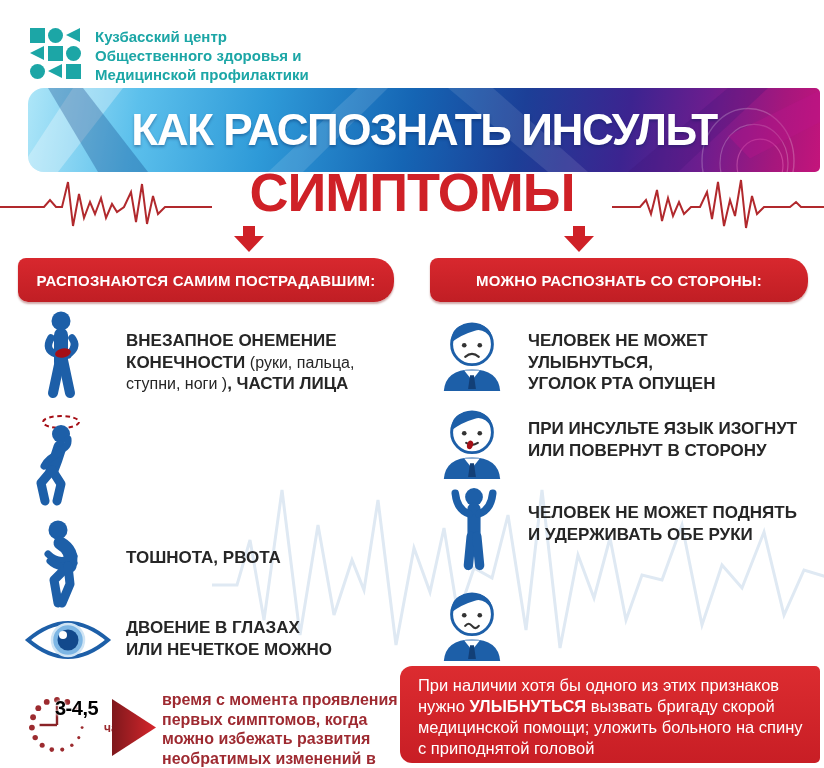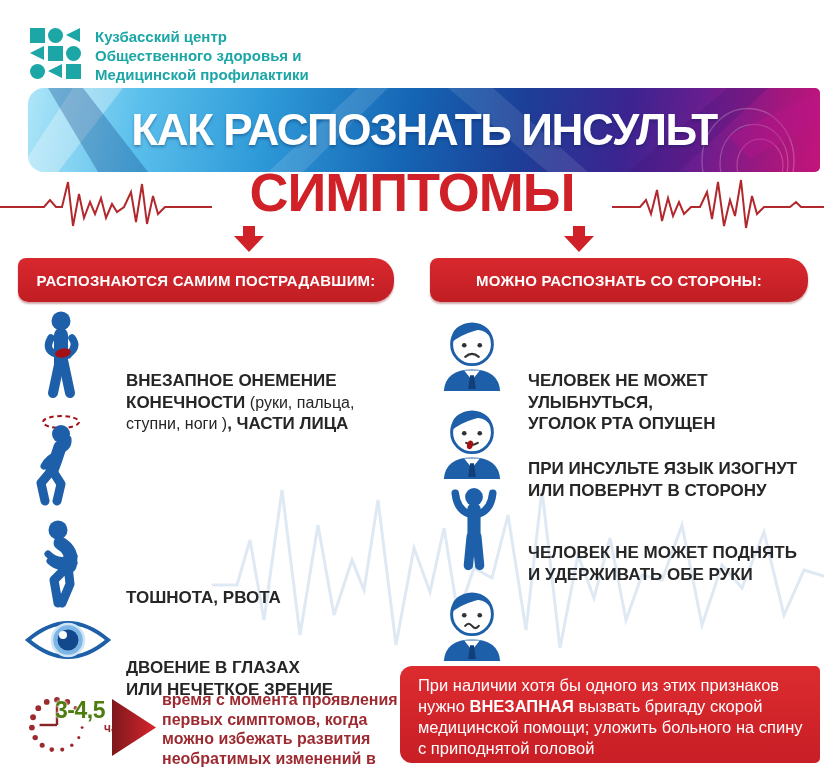--- a/index.html
+++ b/index.html
@@ -28,28 +28,28 @@
 
   .down-arrow{width:0;height:0;border-left:15px solid transparent;border-right:15px solid transparent;border-top:16px solid #cf2127;}
   .arrow-stem{width:12px;height:10px;background:#cf2127;margin:0 auto;}
 
   
   .col-header{height:44px;background:linear-gradient(#d8282e,#c01e24);color:#fff;font-weight:bold;font-size:15px;
     display:flex;align-items:center;justify-content:center;border-radius:8px 20px 20px 10px;
     box-shadow:0 2px 2px rgba(120,10,10,.35);letter-spacing:.2px;}
 
   
-  .item-text{font-size:17px;line-height:1.27;color:#262626;font-weight:bold;margin-top:40px;}
+  .item-text{font-size:17px;line-height:1.27;color:#262626;font-weight:bold;}
   .seg{white-space:pre-line;}
   .b{font-weight:bold;}
   .n{font-weight:normal;font-size:16px;}
 
   
   .time-text{font-size:16px;line-height:19.5px;color:#9e2a31;font-weight:bold;white-space:pre-line;}
-  .clock-value{color:#4d7c0f;font-weight:bold;font-size:23px;letter-spacing:-.5px;text-shadow:0 0 3px #fff,0 0 3px #fff;}
+  .clock-value{color:#000000;font-weight:bold;font-size:20px;letter-spacing:-.5px;text-shadow:0 0 3px #fff,0 0 3px #fff;}
   .clock-unit{color:#9c2b2f;font-weight:bold;font-size:12px;}
 
   
   .emergency{left:400px;top:666px;width:420px;height:97px;background:linear-gradient(#dc2c30,#c81e25);
     border-radius:12px 5px 5px 12px;box-sizing:border-box;padding:9px 14px 0 18px;}
   .emergency-text{color:#fff;font-size:16.5px;line-height:21px;font-weight:normal;}
   .emergency-text .em{font-weight:bold;}
 </style>
 </head>
 <body>
@@ -143,21 +143,21 @@
   <div class="abs item-text" style="left:126px;top:547px;width:282px"><span class="seg b">ТОШНОТА, РВОТА</span></div>
 
   <svg class="abs" style="left:22px;top:614px;width:92px;height:52px" viewBox="0 0 92 52" aria-hidden="true">
     <path d="M6 26 Q46 -8 86 26 Q46 60 6 26 Z" fill="none" stroke="#1d5fa8" stroke-width="4"></path>
     <circle cx="46" cy="26" r="16" fill="#7db6e4"></circle>
     <circle cx="46" cy="26" r="16" fill="none" stroke="#cfe4f4" stroke-width="2.5"></circle>
     <circle cx="46" cy="26" r="10.5" fill="#12498c"></circle>
     <circle cx="41" cy="21" r="4" fill="#fff"></circle>
   </svg>
   <div class="abs item-text" style="left:126px;top:617px;width:282px"><span class="seg b">ДВОЕНИЕ В ГЛАЗАХ
-ИЛИ НЕЧЕТКОЕ ЗРЕНИЕ</span></div>
+ИЛИ НЕЧЕТКОЕ МОЖНО</span></div>
 
   <svg class="abs" style="left:438px;top:314px;width:68px;height:78px" viewBox="0 0 70 78" aria-hidden="true">
     <path d="M6 78 Q8 56 35 56 Q62 56 64 78 Z" fill="#1d5fa8"></path>
     <path d="M27 57 L35 67 L43 57 Z" fill="#fff"></path>
     <path d="M33 62 L37 62 L39 76 L31 76 Z" fill="#123f77"></path>
     <circle cx="35" cy="30" r="21" fill="#fff" stroke="#1d5fa8" stroke-width="3"></circle>
     <path d="M14 28 Q13 9 35 9 Q55 9 56 26 Q48 13 38 16 Q24 20 14 28 Z" fill="#1d5fa8"></path>
     <circle cx="27" cy="31" r="2.4" fill="#333"></circle>
       <circle cx="43" cy="31" r="2.4" fill="#333"></circle>
     <path d="M28 43 Q35 37 42 43" stroke="#333" stroke-width="2.2" fill="none" stroke-linecap="round"></path>
@@ -231,16 +231,16 @@
     </linearGradient>
       </defs>
     <polygon points="0,0 44,28.5 0,57" fill="url(#tg)"></polygon>
   </svg>
   <div class="abs time-text" style="left:162px;top:690px;width:250px">время с момента проявления
 первых симптомов, когда
 можно избежать развития
 необратимых изменений в мозге</div>
 
   <div class="abs emergency">
-    <div class="emergency-text"><span class="seg">При наличии хотя бы одного из этих признаков нужно </span><span class="em">ВНЕЗАПНАЯ</span><span class="seg"> вызвать бригаду скорой медицинской помощи; уложить больного на спину с приподнятой головой</span></div>
+    <div class="emergency-text"><span class="seg">При наличии хотя бы одного из этих признаков нужно </span><span class="em">УЛЫБНУТЬСЯ</span><span class="seg"> вызвать бригаду скорой медицинской помощи; уложить больного на спину с приподнятой головой</span></div>
   </div>
 
 </div>
 
 </body></html>

